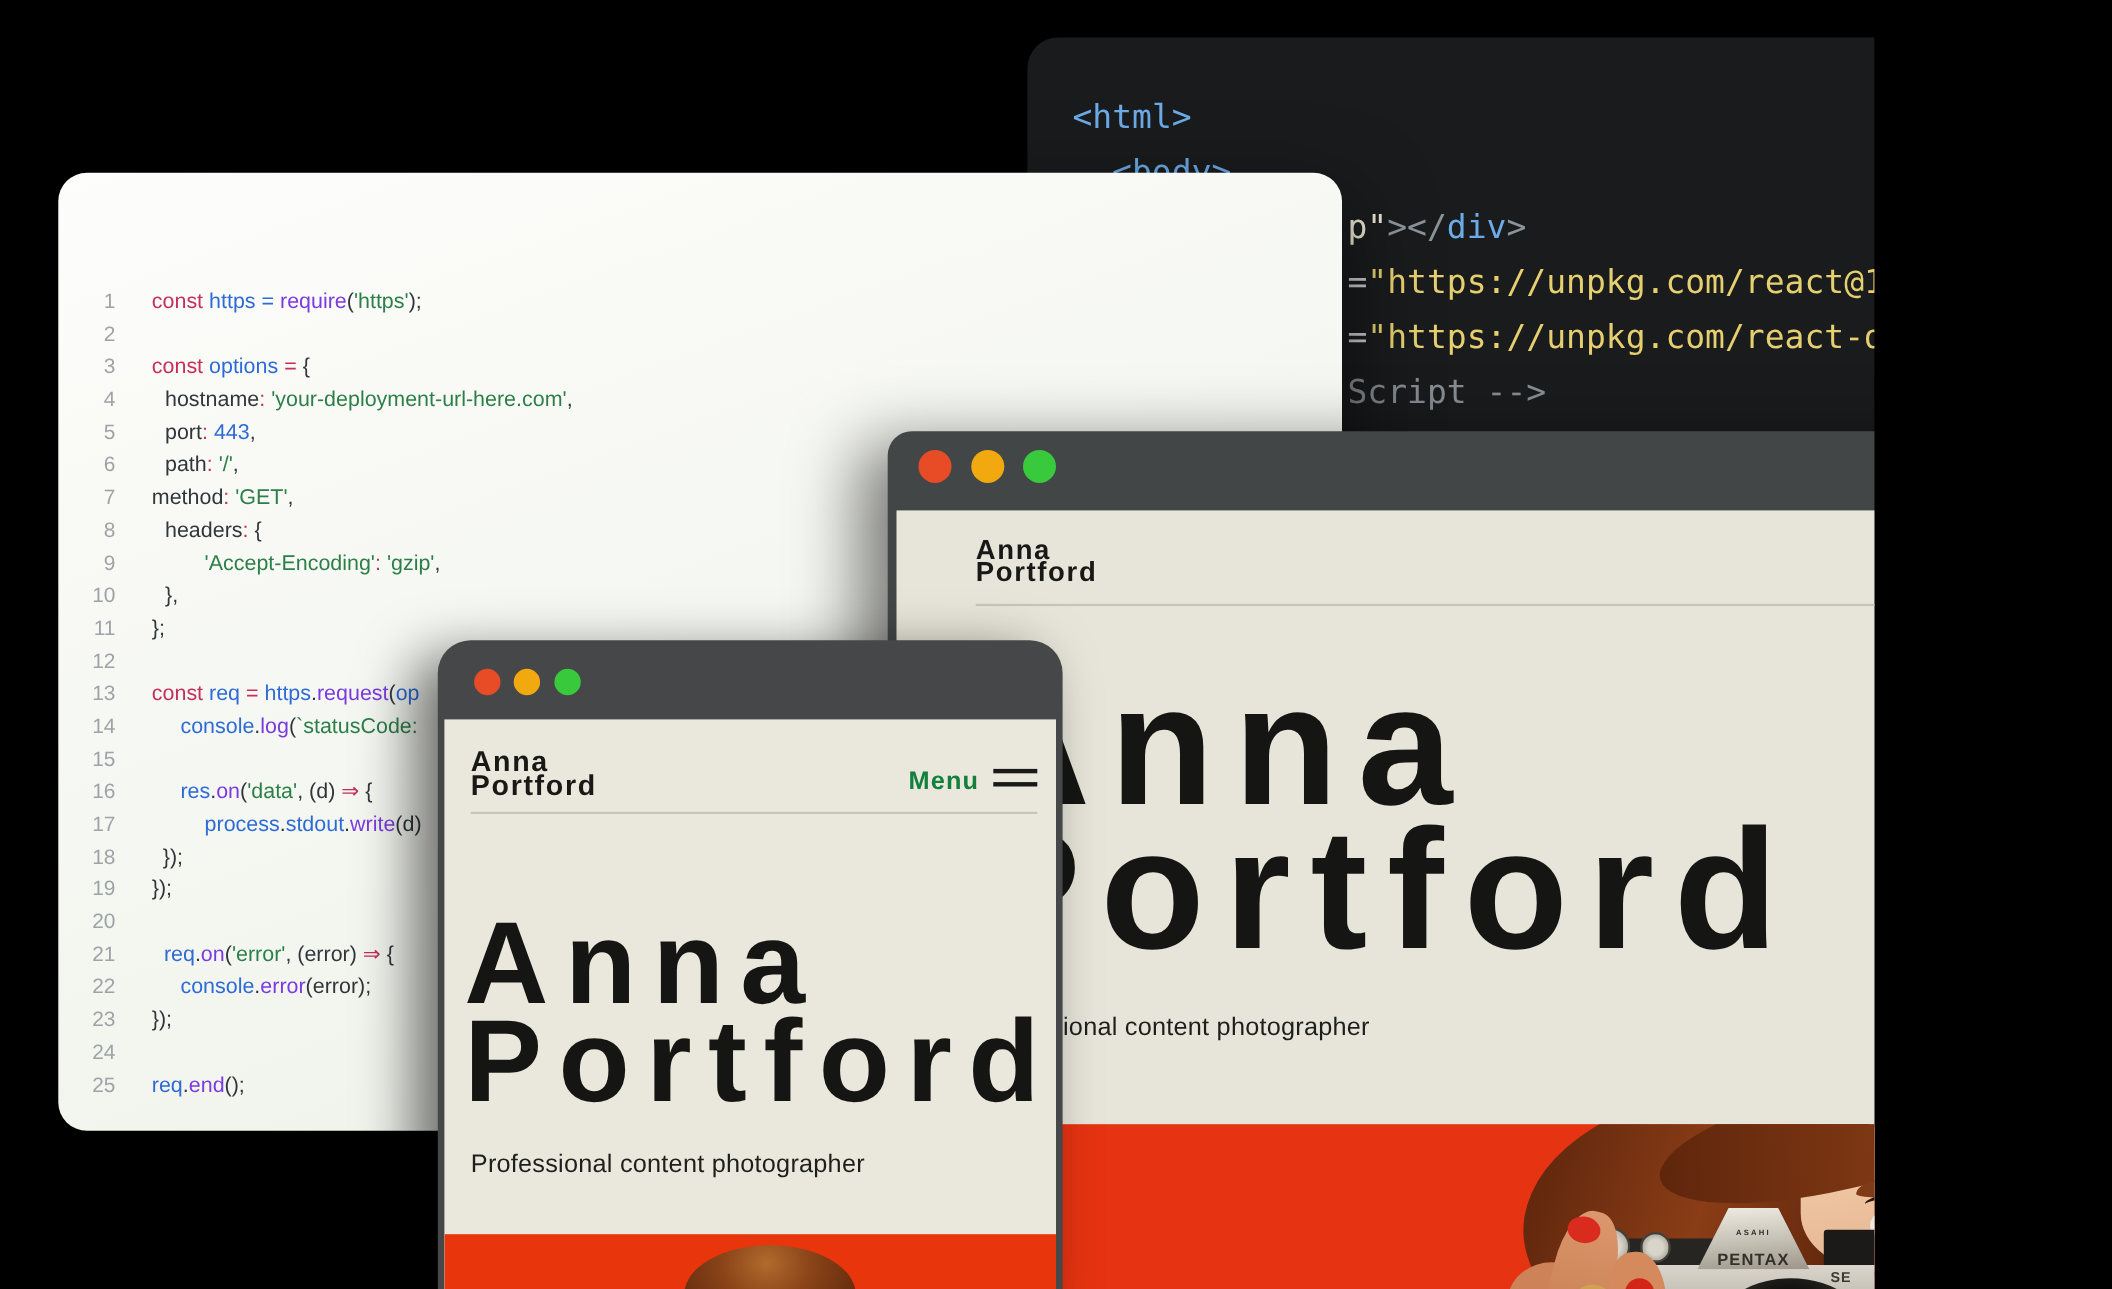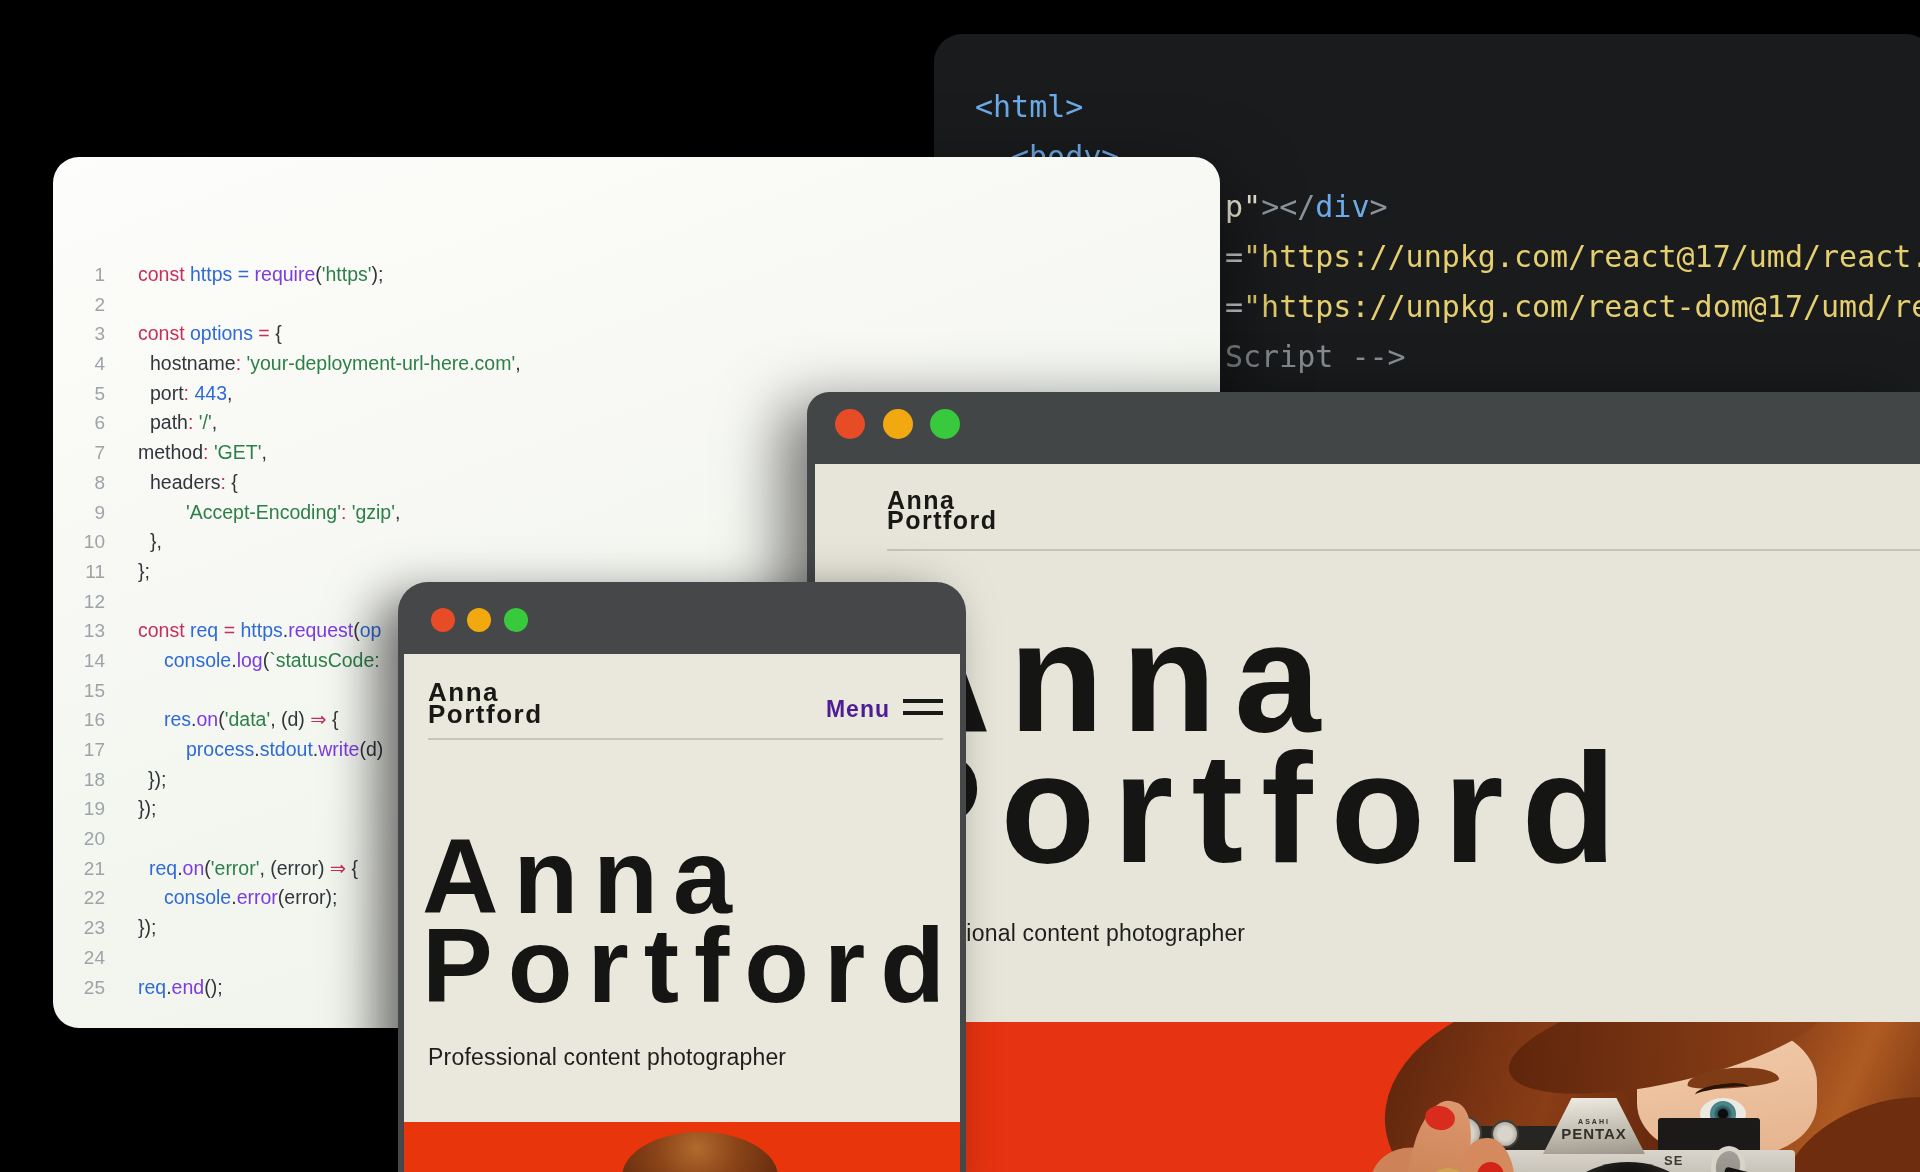--- a/index.html
+++ b/index.html
@@ -1,16 +1,16 @@
 <!DOCTYPE html>
 <html><head>
 <meta charset="utf-8">
 <style>
   html,body{margin:0;padding:0;background:#000;}
-  #stage{position:relative;width:1920px;height:1172px;overflow:hidden;background:#000;
+  #stage{position:relative;width:1704px;height:1172px;overflow:hidden;background:#000;
          font-family:"Liberation Sans",sans-serif;}
   .abs{position:absolute;}
 
   
   #dark-editor{left:934px;top:34px;width:1000px;height:1110px;background:#1a1b1d;
     border-radius:28px;}
   .dk-line{position:absolute;height:50px;line-height:50px;white-space:pre;
     font-family:"DejaVu Sans Mono",monospace;font-size:30px;}
   .dk-tag{color:#6cabe8}.dk-pun{color:#8b949c}.dk-pale{color:#e9e5d0}
   .dk-str{color:#e5cf6e}.dk-eq{color:#c9ced3}.dk-com{color:#878d92}
@@ -69,21 +69,21 @@
     border-radius:50% 50% 50% 50%/70% 70% 30% 30%;}
   .lash{left:880px;top:62px;width:54px;height:10px;border-top:4px solid #2a1408;border-radius:50%;transform:rotate(-8deg);}
   .eyewhite{left:885px;top:76px;width:46px;height:32px;background:#ece9e2;border-radius:50%;}
   .iris{left:895px;top:79px;width:26px;height:26px;border-radius:50%;
     background:radial-gradient(circle,#11262a 16%,#4d8b90 55%,#2e6468 100%);}
   .pupil{left:903px;top:87px;width:10px;height:10px;background:#0c0c0c;border-radius:50%;}
   .vfbox{left:843px;top:96px;width:102px;height:42px;background:#1b1a18;border-radius:3px;}
   .prism{left:728px;top:76px;width:102px;height:56px;clip-path:polygon(28% 0,72% 0,100% 100%,0 100%);
     background:linear-gradient(175deg,#f0ede5,#c5c0b4 55%,#9c968a);text-align:center;color:#33302a;}
   .prism .b1{display:block;margin-top:20px;font-size:7px;letter-spacing:2px;font-weight:bold;}
-  .prism .b2{display:block;font-size:15px;font-weight:bold;letter-spacing:1px;font-family:"Liberation Sans",sans-serif;}
+  .prism .b2{display:block;font-size:15px;font-weight:bold;letter-spacing:1px;font-family:"Liberation Sans",sans-serif;margin-top:12px;}
   .topplate{left:630px;top:104px;width:120px;height:26px;background:#262522;border-radius:3px;}
   .knob1{left:633px;top:94px;width:30px;height:30px;border-radius:50%;border:2px solid #44413c;
     background:radial-gradient(circle,#d9d5cb 40%,#8f8a7e 100%);}
   .knob2{left:676px;top:98px;width:24px;height:24px;border-radius:50%;border:2px solid #44413c;
     background:radial-gradient(circle,#d9d5cb 40%,#8f8a7e 100%);}
   .cambody{left:628px;top:128px;width:352px;height:70px;border-radius:4px;
     background:linear-gradient(180deg,#d9d5cc 0%,#c2bdb2 45%,#716c62 100%);}
   .selabel{left:849px;top:131px;font-size:13px;font-weight:bold;color:#3c3934;letter-spacing:1px;}
   .lens{left:738px;top:140px;width:150px;height:64px;border-radius:50% 50% 0 0/90% 90% 0 0;
     background:radial-gradient(circle at 50% 75%,#090908 35%,#23211e 60%,#3c3935 78%,#55524b 90%);}
@@ -96,21 +96,21 @@
   .thumbnail{left:610px;top:84px;width:30px;height:24px;background:#d92b1e;border-radius:50%;transform:rotate(10deg);}
   .index{left:648px;top:116px;width:52px;height:90px;background:#d48a5d;transform:rotate(-6deg);border-radius:45%;}
   .indexnail{left:662px;top:140px;width:27px;height:28px;background:#d32418;border-radius:50%;}
   .goldring{left:612px;top:146px;width:34px;height:34px;border:4px solid #cfa24f;border-radius:50%;}
 
   
   #mobile-window{left:398px;top:582px;width:568px;height:600px;background:#454748;
     border-radius:30px 30px 0 0;box-shadow:-22px 14px 50px rgba(0,0,0,.55);}
   #mw-screen{left:6px;right:6px;top:72px;bottom:0;background:#eae8dc;overflow:hidden;}
   #mw-logo{left:24px;top:27px;font-size:26px;line-height:22px;}
-  #mw-menu{right:70px;top:42px;font-size:23px;font-weight:bold;color:#4c1d95;letter-spacing:1px;cursor:pointer;}
+  #mw-menu{right:70px;top:42px;font-size:23px;font-weight:bold;color:#15803d;letter-spacing:1px;cursor:pointer;}
   #mw-burger{right:17px;top:45px;width:40px;height:18px;cursor:pointer;}
   #mw-burger .bar{position:absolute;left:0;width:40px;height:4px;background:#191917;}
   #mw-burger .bar.b2{top:12px;}
   #mw-rule{top:84px;left:24px;right:17px;}
   #mw-heading{left:18px;top:178px;font-size:106px;line-height:89px;font-weight:bold;
     color:#151513;letter-spacing:15px;white-space:nowrap;}
   #mw-subtitle{left:24px;top:390px;font-size:23px;color:#1e1e1c;letter-spacing:.2px;}
   #mw-hero{left:0;top:468px;right:0;height:200px;background:#e8350c;overflow:hidden;}
   .mhead{position:absolute;left:218px;top:10px;width:156px;height:90px;border-radius:50% 50% 46% 46%;
     background:radial-gradient(ellipse at 48% 18%,#b26a2d 0%,#8a4418 35%,#662c0e 75%);}

